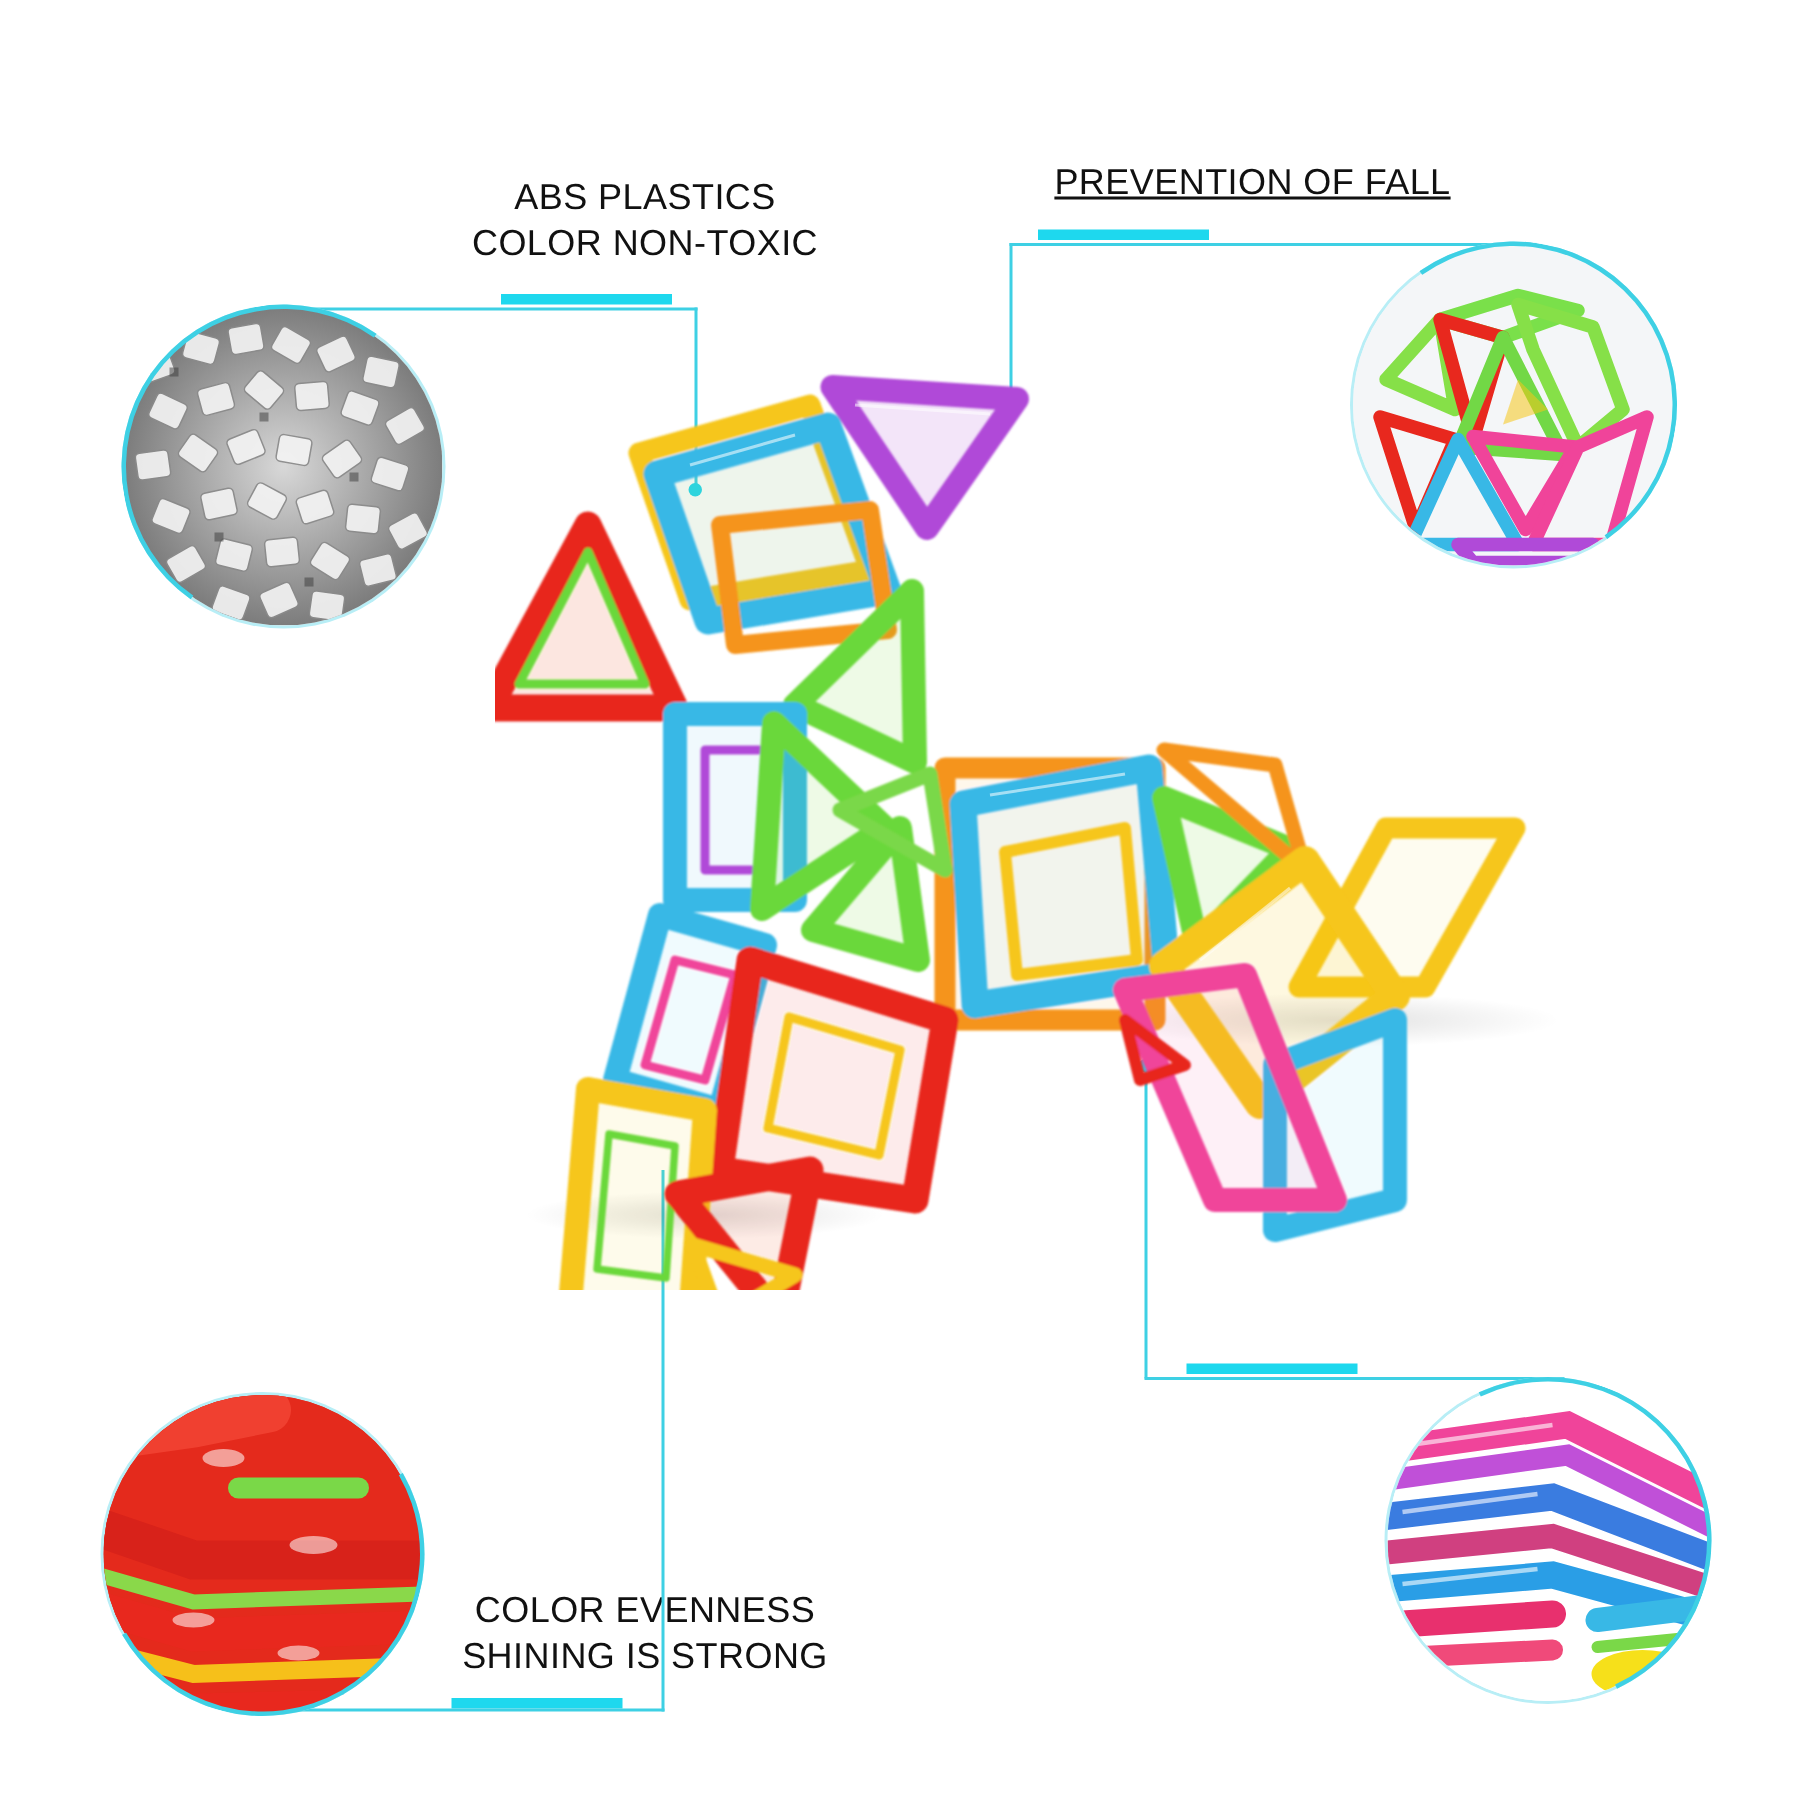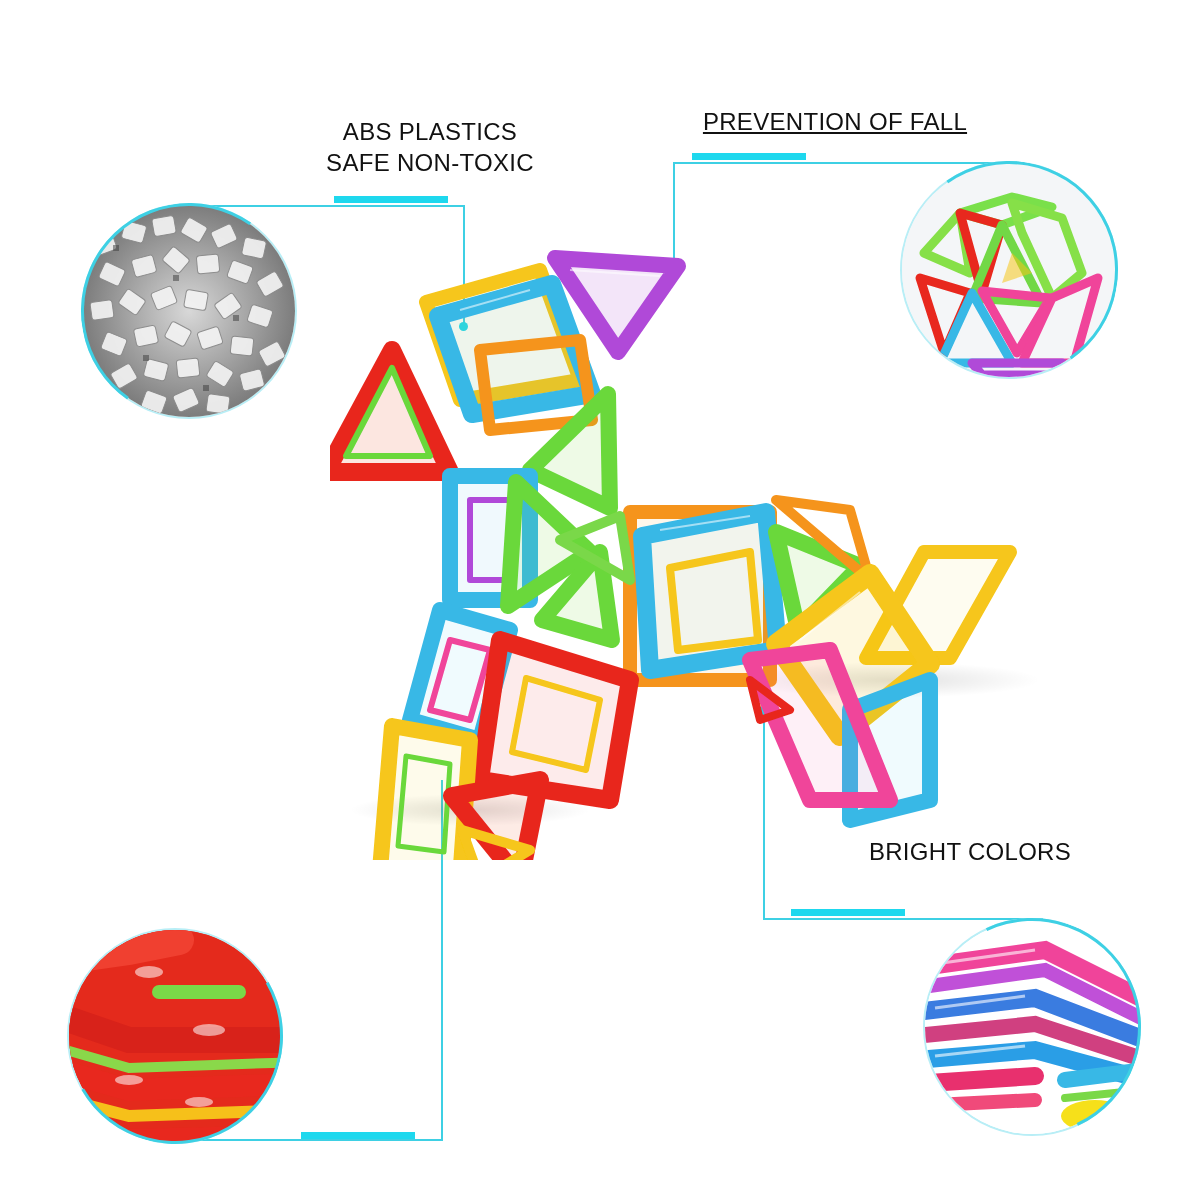--- a/index.html
+++ b/index.html
@@ -64,21 +64,21 @@
       width: 720px; height: 620px;
     }
   </style>
 </head>
 <body>
 
 <div class="canvas">
 
   <div class="label" style="left:300px; top:116px; width:260px;">
     <span>ABS PLASTICS</span>
-    <span>SAFE NON-TOXIC</span>
+    <span>COLOR NON-TOXIC</span>
   </div>
   <div class="accent-bar" style="left:334px; top:196px; width:114px;"></div>
   <div class="hline" style="left:180px; top:205px; width:285px;"></div>
   <div class="vline" style="left:463px; top:205px; height:122px;"></div>
   <div class="dot" style="left:459px; top:322px;"></div>
 
   <div class="circle" style="left:83px; top:205px; width:212px; height:212px;">
     <svg width="212" height="212" viewBox="0 0 212 212">
       <defs>
         <radialGradient id="pelletBg" cx="50%" cy="50%" r="60%">
@@ -156,21 +156,20 @@
         <polygon points="70,200 160,200 150,212 80,212" stroke="#b04ad8"></polygon>
       </g>
       <g fill="#f6c61a" opacity="0.55">
         <polygon points="110,90 130,110 100,120"></polygon>
       </g>
     </svg>
   </div>
   <div class="circle-ring" style="left:900px; top:161px; width:218px; height:218px; border-color:transparent; border-top-color:#3ed0e4; border-right-color:#3ed0e4; transform:rotate(10deg);"></div>
 
   <div class="label" style="left:820px; top:836px; width:300px;">
-    <span>BRIGHT COLORS</span>
   </div>
   <div class="accent-bar" style="left:791px; top:909px; width:114px;"></div>
   <div class="vline" style="left:763px; top:711px; height:208px;"></div>
   <div class="hline" style="left:763px; top:918px; width:280px;"></div>
   <div class="dot" style="left:759px; top:706px;"></div>
 
   <div class="circle" style="left:925px; top:920px; width:214px; height:214px; background:#ffffff;">
     <svg width="214" height="214" viewBox="0 0 214 214">
       <rect width="214" height="214" fill="#ffffff"></rect>
       <g stroke-linecap="round" fill="none">
@@ -187,20 +186,24 @@
       <ellipse cx="170" cy="196" rx="34" ry="16" fill="#f6e01a"></ellipse>
       <g stroke="#ffffff" stroke-width="3" opacity="0.6" fill="none">
         <path d="M10,44 L110,30"></path>
         <path d="M10,88 L100,76"></path>
         <path d="M10,136 L100,126"></path>
       </g>
     </svg>
   </div>
   <div class="circle-ring" style="left:923px; top:918px; width:218px; height:218px; border-color:transparent; border-top-color:#3ed0e4; border-right-color:#3ed0e4; transform:rotate(20deg);"></div>
 
+  <div class="label" style="left:290px; top:1058px; width:280px;">
+    <span>COLOR EVENNESS</span>
+    <span>SHINING IS STRONG</span>
+  </div>
   <div class="accent-bar" style="left:301px; top:1132px; width:114px;"></div>
   <div class="vline" style="left:441px; top:780px; height:361px;"></div>
   <div class="hline" style="left:160px; top:1139px; width:283px;"></div>
 
   <div class="circle" style="left:69px; top:930px; width:212px; height:212px; background:#e8281e;">
     <svg width="212" height="212" viewBox="0 0 212 212">
       <rect width="212" height="212" fill="#e42a1c"></rect>
       <g stroke-linecap="round" fill="none">
         <path d="M-10,30 L60,20 L110,10" stroke="#f04030" stroke-width="30"></path>
         <path d="M90,62 L170,62" stroke="#7ad848" stroke-width="14"></path>

